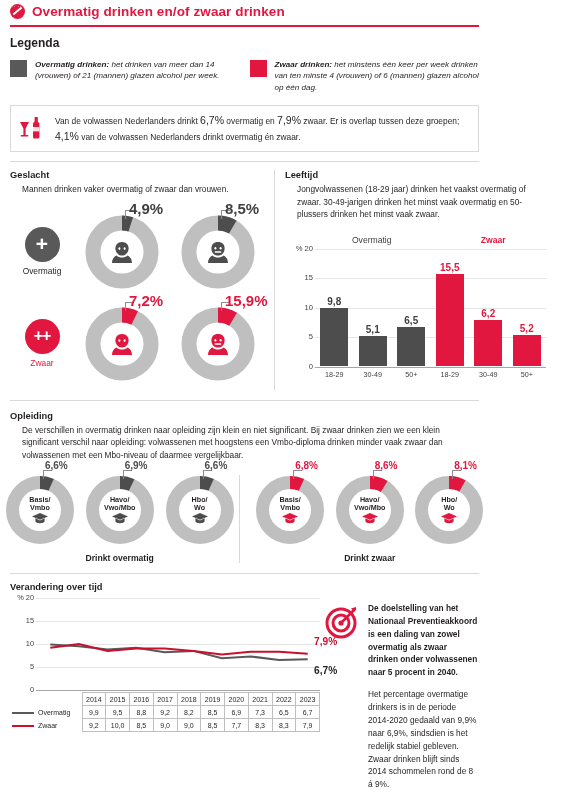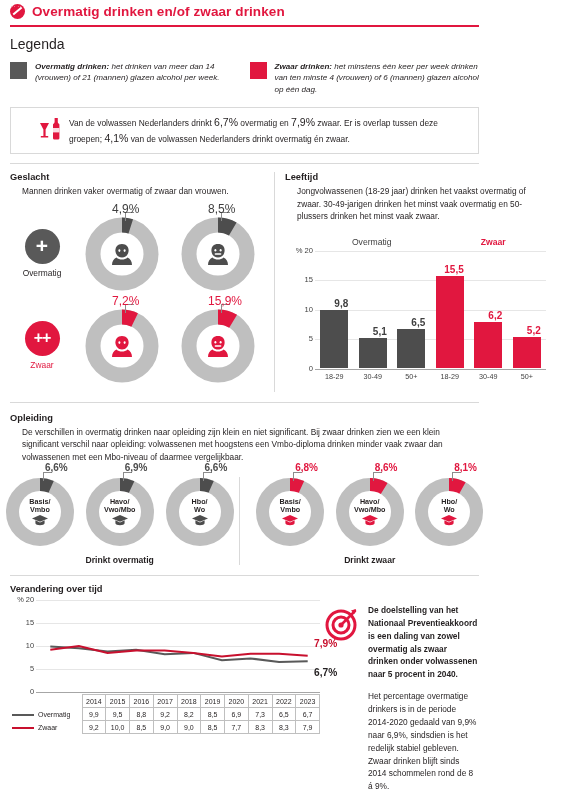--- a/index.html
+++ b/index.html
@@ -23,33 +23,33 @@
     width: 11px; height: 2.2px; background: #fff; transform: rotate(-40deg);
   }
   .header-icon::after {
     content: "·· ··"; position: absolute; left: 1.5px; top: -1px;
     font-size: 6px; color: #fff; letter-spacing: 0px;
   }
   .header-title { color: #e1173f; font-size: 13.5px; font-weight: bold; letter-spacing: .1px; }
   .rule-red { height: 1.6px; background: #e1173f; margin: 3px 10px 0 10px; }
 
   
-  .legenda-title { font-size: 14px; font-weight: normal; margin: 9px 2px 0 10px; }
+  .legenda-title { font-size: 12px; font-weight: bold; margin: 9px 2px 0 10px; }
   .legend-row { display: flex; margin: 9px 10px 0 10px; gap: 10px; font-style: italic; }
   .legend-col { display: flex; gap: 8px; width: 50%; }
   .swatch { width: 17px; height: 17px; flex: none; margin-top: 1px; }
   .sw-grey { background: #595959; }
   .sw-red { background: #e1173f; }
   .legend-text { font-size: 8.1px; line-height: 1.45; }
   .legend-text b { font-weight: bold; }
 
   
   .banner {
     margin: 11px 10px 0 10px; border: 1px solid #d9d9d9;
-    display: flex; gap: 3px; padding: 7px 9px 7px 25px;
+    display: flex; align-items: center; gap: 9px; padding: 7px 9px 7px 5px;
     min-height: 40px;
   }
   .banner-text { font-size: 8.4px; line-height: 1.5; }
   .banner-text .big { font-size: 10.5px; }
   .bottle-icon { flex: none; }
 
   
   .sep-h { height: 1px; background: #d9d9d9; margin: 9px 10px 0 10px; }
   .cols { display: flex; margin-top: 8px; }
   .col-l { width: 288px; padding: 0 8px 0 10px; }
@@ -70,22 +70,22 @@
   .plus {
     position: absolute; color: #fff; font-size: 21px; font-weight: bold;
     line-height: 35px; width: 100%; text-align: center; left: 0; top: -1px;
   }
   .plus2 { font-size: 16px; letter-spacing: -1px; }
   .cat-label { font-size: 8.4px; margin-top: 4px; }
   .cat-label.red { color: #e1173f; }
   .donut-wrap { position: relative; width: 96px; flex: none; }
   .donut { position: relative; width: 74px; height: 74px; margin: 0 auto; }
   .donut .pct {
-    position: absolute; top: -15px; left: 27px; white-space: nowrap;
-    font-size: 12px; font-weight: normal;
+    position: absolute; top: -15px; left: 44px; white-space: nowrap;
+    font-size: 15px; font-weight: bold;
   }
   .pct.grey { color: #3f3f3f; }
   .pct.red { color: #e1173f; }
   .leader {
     position: absolute; top: -5px; left: 40px; width: 9px; height: 9px;
     border-top: 1px solid #8c8c8c; border-left: 1px solid #8c8c8c;
   }
   .avatar-c {
     position: absolute; left: 50%; top: 50%; transform: translate(-50%,-50%);
     width: 40px; height: 40px; border-radius: 50%; background: #fff;
@@ -104,21 +104,21 @@
   }
   .gridline { position: absolute; left: 30px; right: 4px; height: 1px; background: #e6e6e6; }
   .axis-base { position: absolute; left: 30px; right: 4px; height: 1px; background: #a6a6a6; }
   .bars { position: absolute; left: 30px; right: 4px; bottom: 1px; top: 0; display: flex; }
   .bar-group { flex: 1; display: flex; align-items: flex-end; justify-content: space-around; }
   .bar-item { width: 28px; position: relative; height: 100%; display: flex; align-items: flex-end; }
   .bar { width: 100%; }
   .bar-grey { background: #4d4d4d; }
   .bar-red { background: #e1173f; }
   .bar-val {
-    position: absolute; width: 100%; text-align: right; font-size: 10px; font-weight: bold;
+    position: absolute; width: 100%; text-align: center; font-size: 10px; font-weight: bold;
   }
   .bar-val.grey { color: #3f3f3f; }
   .bar-val.red { color: #e1173f; }
   .x-labels { display: flex; margin: 3px 4px 0 30px; }
   .xl-group { flex: 1; display: flex; justify-content: space-around; }
   .xl { width: 28px; text-align: center; font-size: 7.2px; color: #3f3f3f; }
 
   
   .edu-block { margin-top: 10px; padding: 0 10px; }
   .edu-donuts { display: flex; margin-top: 14px; }

